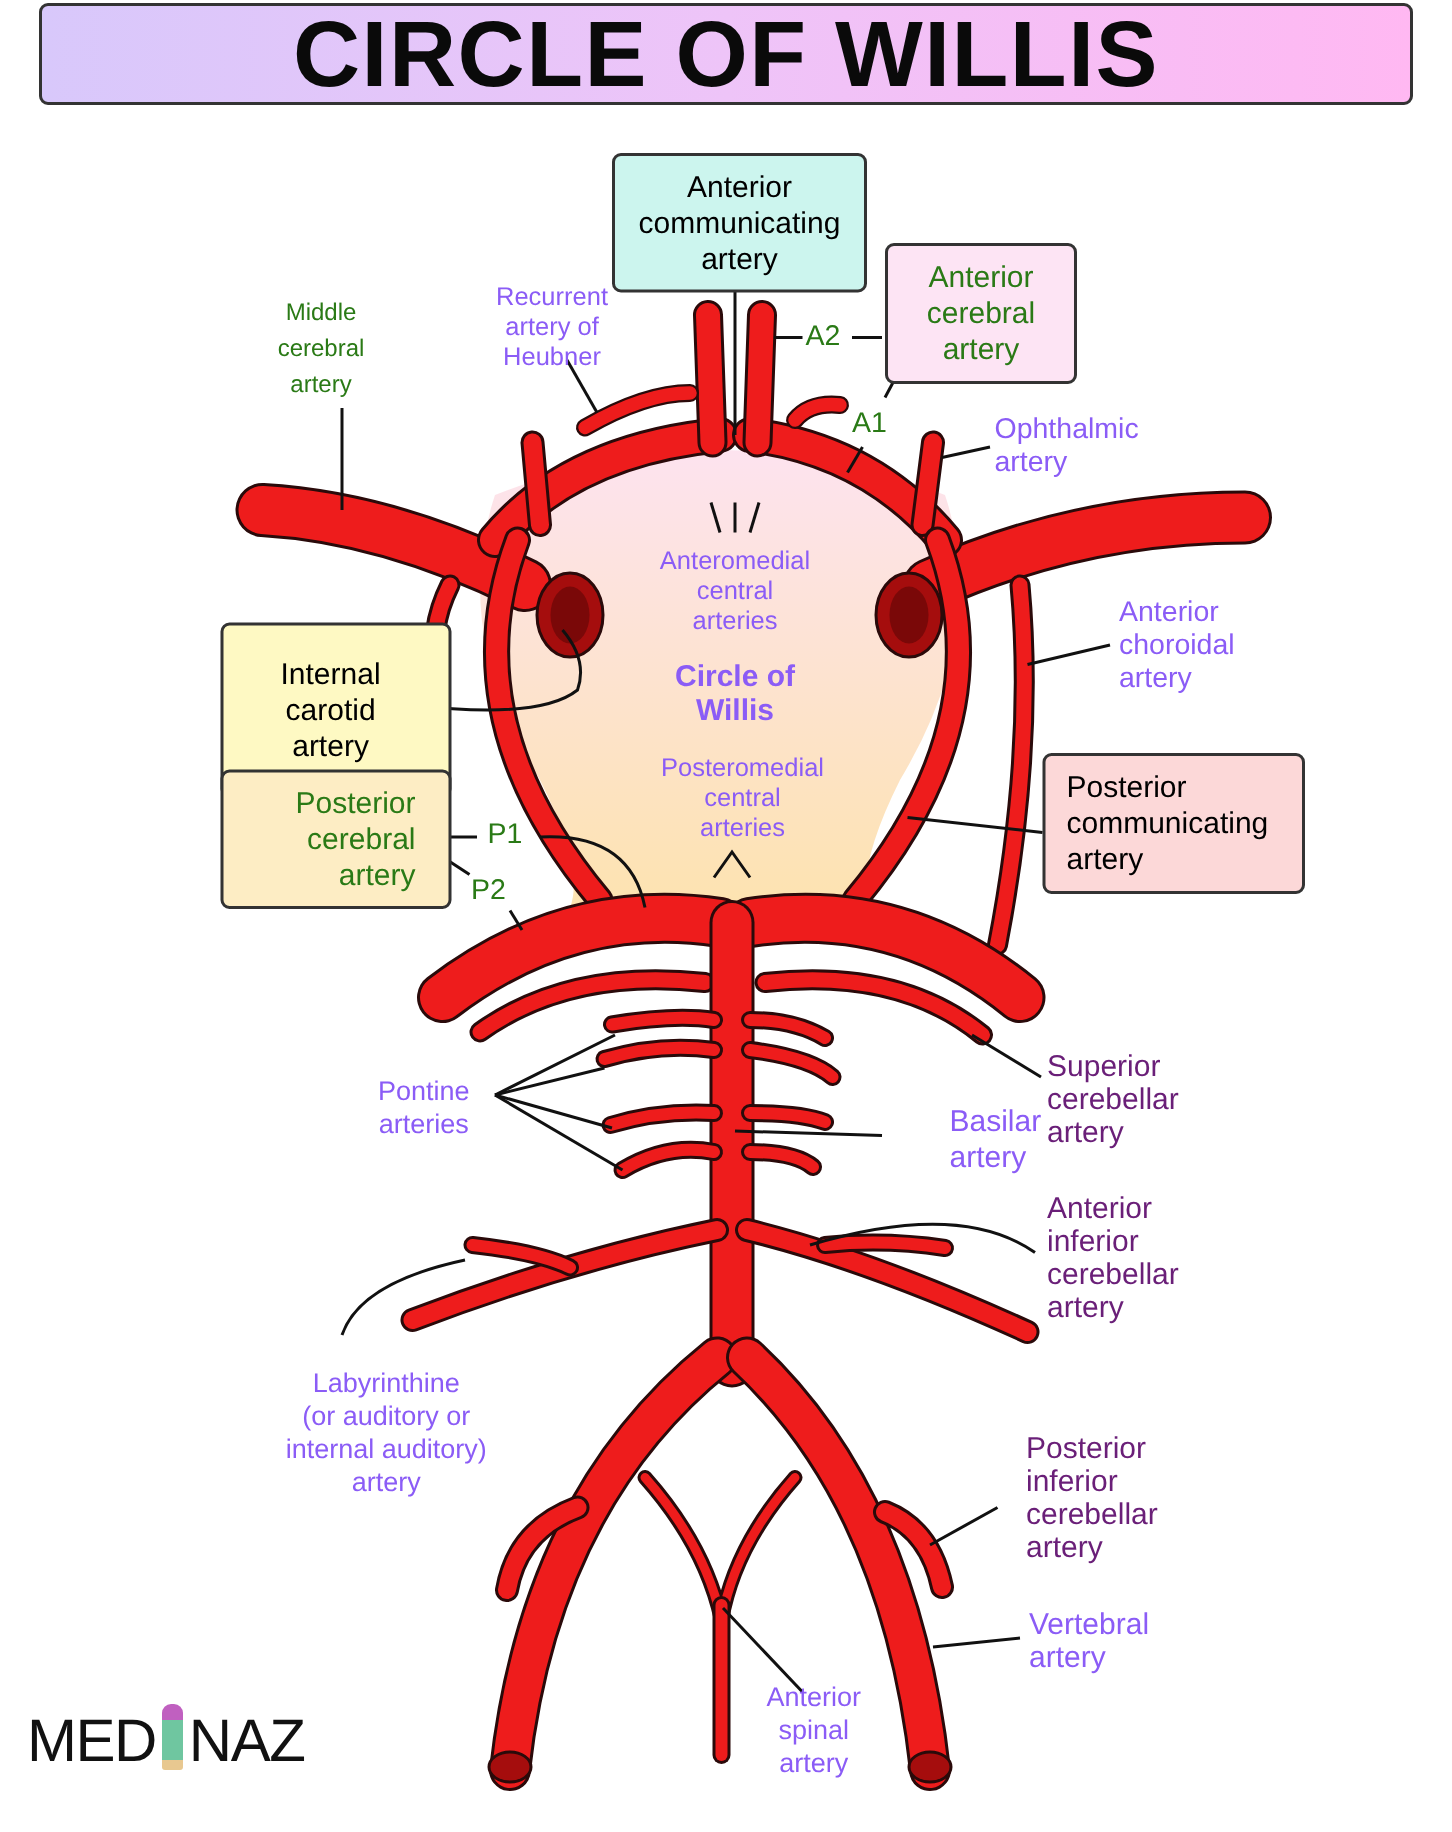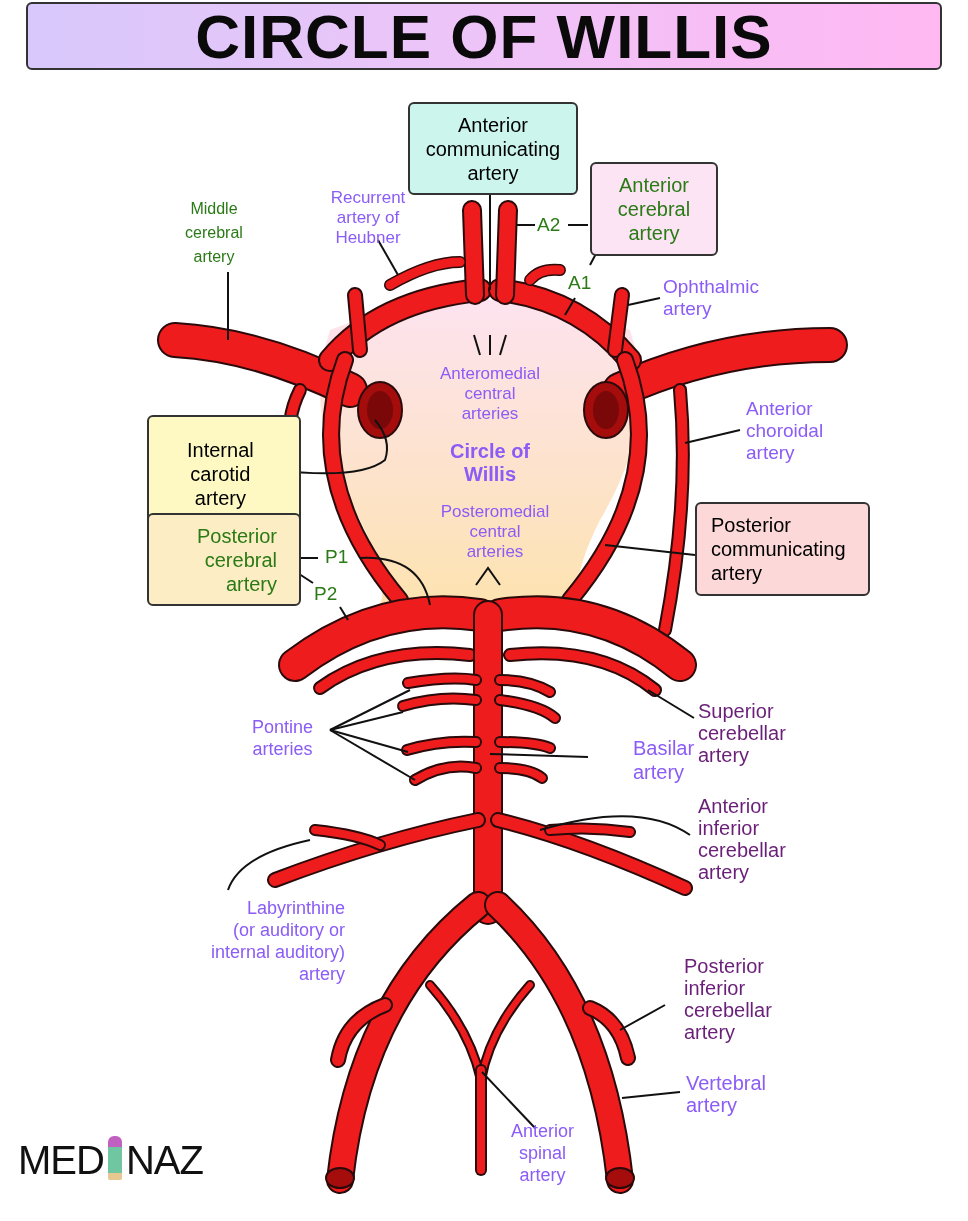--- a/index.html
+++ b/index.html
@@ -7,21 +7,21 @@
   .title-bar{position:absolute;left:26px;top:2px;width:916px;height:68px;border:2px solid #333;border-radius:6px;
     background:linear-gradient(90deg,#d8c8fb 0%,#eec4f8 50%,#ffb8f2 100%);box-sizing:border-box;
     display:flex;align-items:center;justify-content:center;}
   .title-bar span{font-weight:bold;font-size:62px;color:#0a0a0a;letter-spacing:1px;}
   svg.art{position:absolute;left:0;top:0;}
   .lbl{position:absolute;font-size:19px;line-height:22px;color:#8b5cf6;}
   .green{color:#2a7a16;}
   .purple{color:#6a1f78;}
   .box{position:absolute;border:2px solid #333;border-radius:6px;box-sizing:border-box;display:flex;align-items:center;justify-content:center;text-align:center;font-size:20px;line-height:24px;}
   .c{text-align:center;}
-  .r{text-align:right;}
+  .r{text-align:center;margin-top:14px;}
   .logo{position:absolute;left:18px;top:1136px;font-size:40px;color:#111;letter-spacing:-1px;}
 </style>
 </head>
 <body>
 
 <div class="title-bar">
   <span>CIRCLE OF WILLIS</span>
 </div>
 
 <svg class="art" width="968" height="1221" viewBox="0 0 968 1221">

